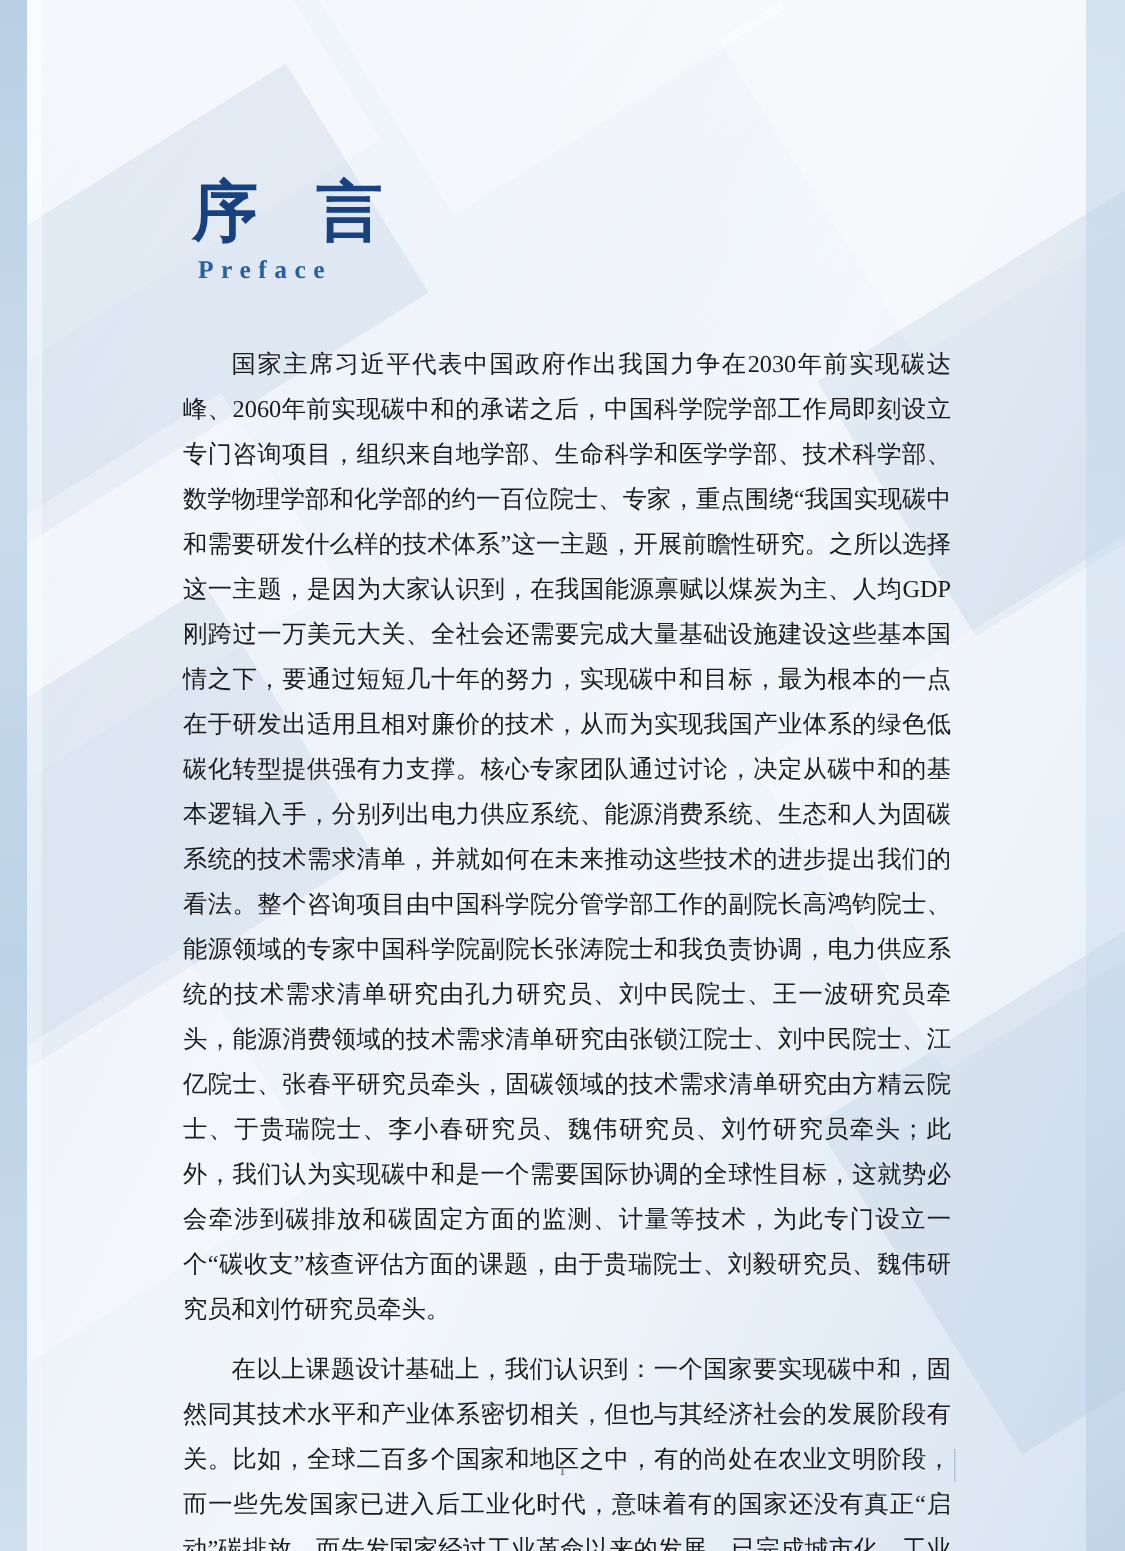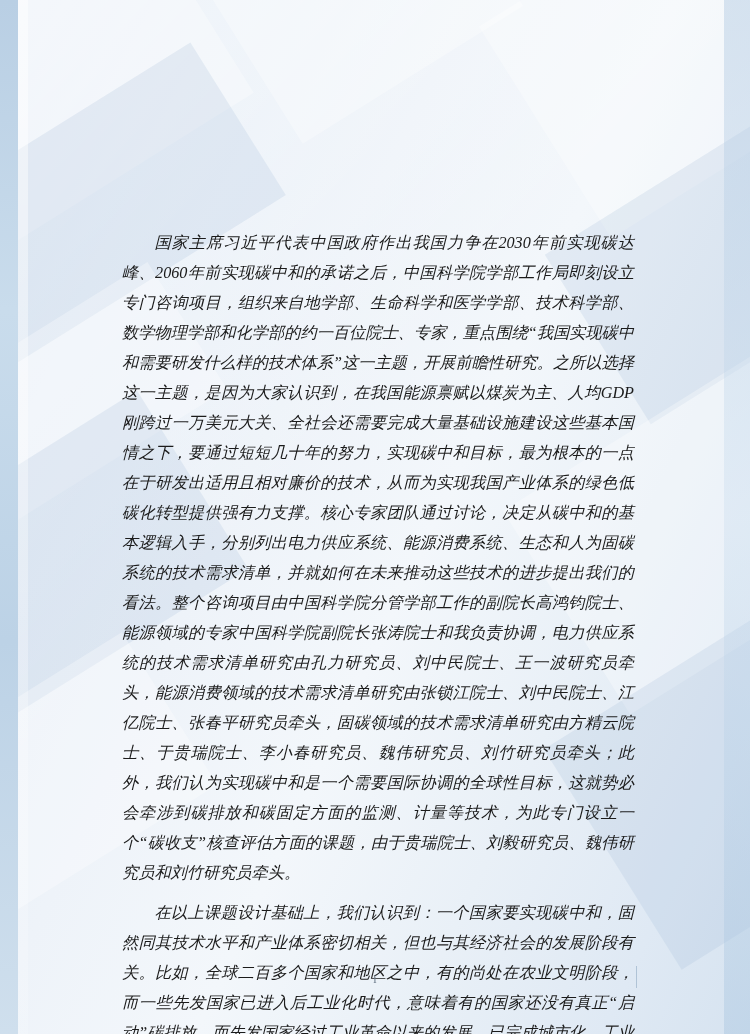--- a/index.html
+++ b/index.html
@@ -105,21 +105,20 @@
     font-size: 16.2px;
     line-height: 30px;
     color: #1b1b1b;
     text-align: justify;
     text-justify: inter-ideograph;
     font-family: "Liberation Serif", "DejaVu Serif", serif;
   }
   .body-text p {
     margin: 0 0 0 0;
     text-indent: 2em;
-    font-style: italic;
   }
   .body-text p + p {
     margin-top: 10px;
   }
 
   .page-number {
     position: absolute;
     left: 0;
     top: 972px;
     width: 750px;
@@ -152,20 +151,24 @@
   <div class="bg-shape s8"></div>
   <div class="bg-shape dark s9"></div>
   <div class="bg-shape s10"></div>
 
   <div class="left-band"></div>
   <div class="left-band-inner"></div>
   <div class="right-band"></div>
 
   <div class="content">
 
+    <div class="title-block">
+      <div class="title-cn">序 言</div>
+      <div class="title-en">Preface</div>
+    </div>
 
     <div class="body-text">
       <p>国家主席习近平代表中国政府作出我国力争在2030年前实现碳达峰、2060年前实现碳中和的承诺之后，中国科学院学部工作局即刻设立专门咨询项目，组织来自地学部、生命科学和医学学部、技术科学部、数学物理学部和化学部的约一百位院士、专家，重点围绕“我国实现碳中和需要研发什么样的技术体系”这一主题，开展前瞻性研究。之所以选择这一主题，是因为大家认识到，在我国能源禀赋以煤炭为主、人均GDP刚跨过一万美元大关、全社会还需要完成大量基础设施建设这些基本国情之下，要通过短短几十年的努力，实现碳中和目标，最为根本的一点在于研发出适用且相对廉价的技术，从而为实现我国产业体系的绿色低碳化转型提供强有力支撑。核心专家团队通过讨论，决定从碳中和的基本逻辑入手，分别列出电力供应系统、能源消费系统、生态和人为固碳系统的技术需求清单，并就如何在未来推动这些技术的进步提出我们的看法。整个咨询项目由中国科学院分管学部工作的副院长高鸿钧院士、能源领域的专家中国科学院副院长张涛院士和我负责协调，电力供应系统的技术需求清单研究由孔力研究员、刘中民院士、王一波研究员牵头，能源消费领域的技术需求清单研究由张锁江院士、刘中民院士、江亿院士、张春平研究员牵头，固碳领域的技术需求清单研究由方精云院士、于贵瑞院士、李小春研究员、魏伟研究员、刘竹研究员牵头；此外，我们认为实现碳中和是一个需要国际协调的全球性目标，这就势必会牵涉到碳排放和碳固定方面的监测、计量等技术，为此专门设立一个“碳收支”核查评估方面的课题，由于贵瑞院士、刘毅研究员、魏伟研究员和刘竹研究员牵头。</p>
       <p>在以上课题设计基础上，我们认识到：一个国家要实现碳中和，固然同其技术水平和产业体系密切相关，但也与其经济社会的发展阶段有关。比如，全球二百多个国家和地区之中，有的尚处在农业文明阶段，而一些先发国家已进入后工业化时代，意味着有的国家还没有真正“启动”碳排放，而先发国家经过工业革命以来的发展，已完成城市化、工业化等过程，并完成</p>
     </div>
 
     <div class="page-number-rule"></div>
     <div class="page-number">i</div>
 
   </div>

